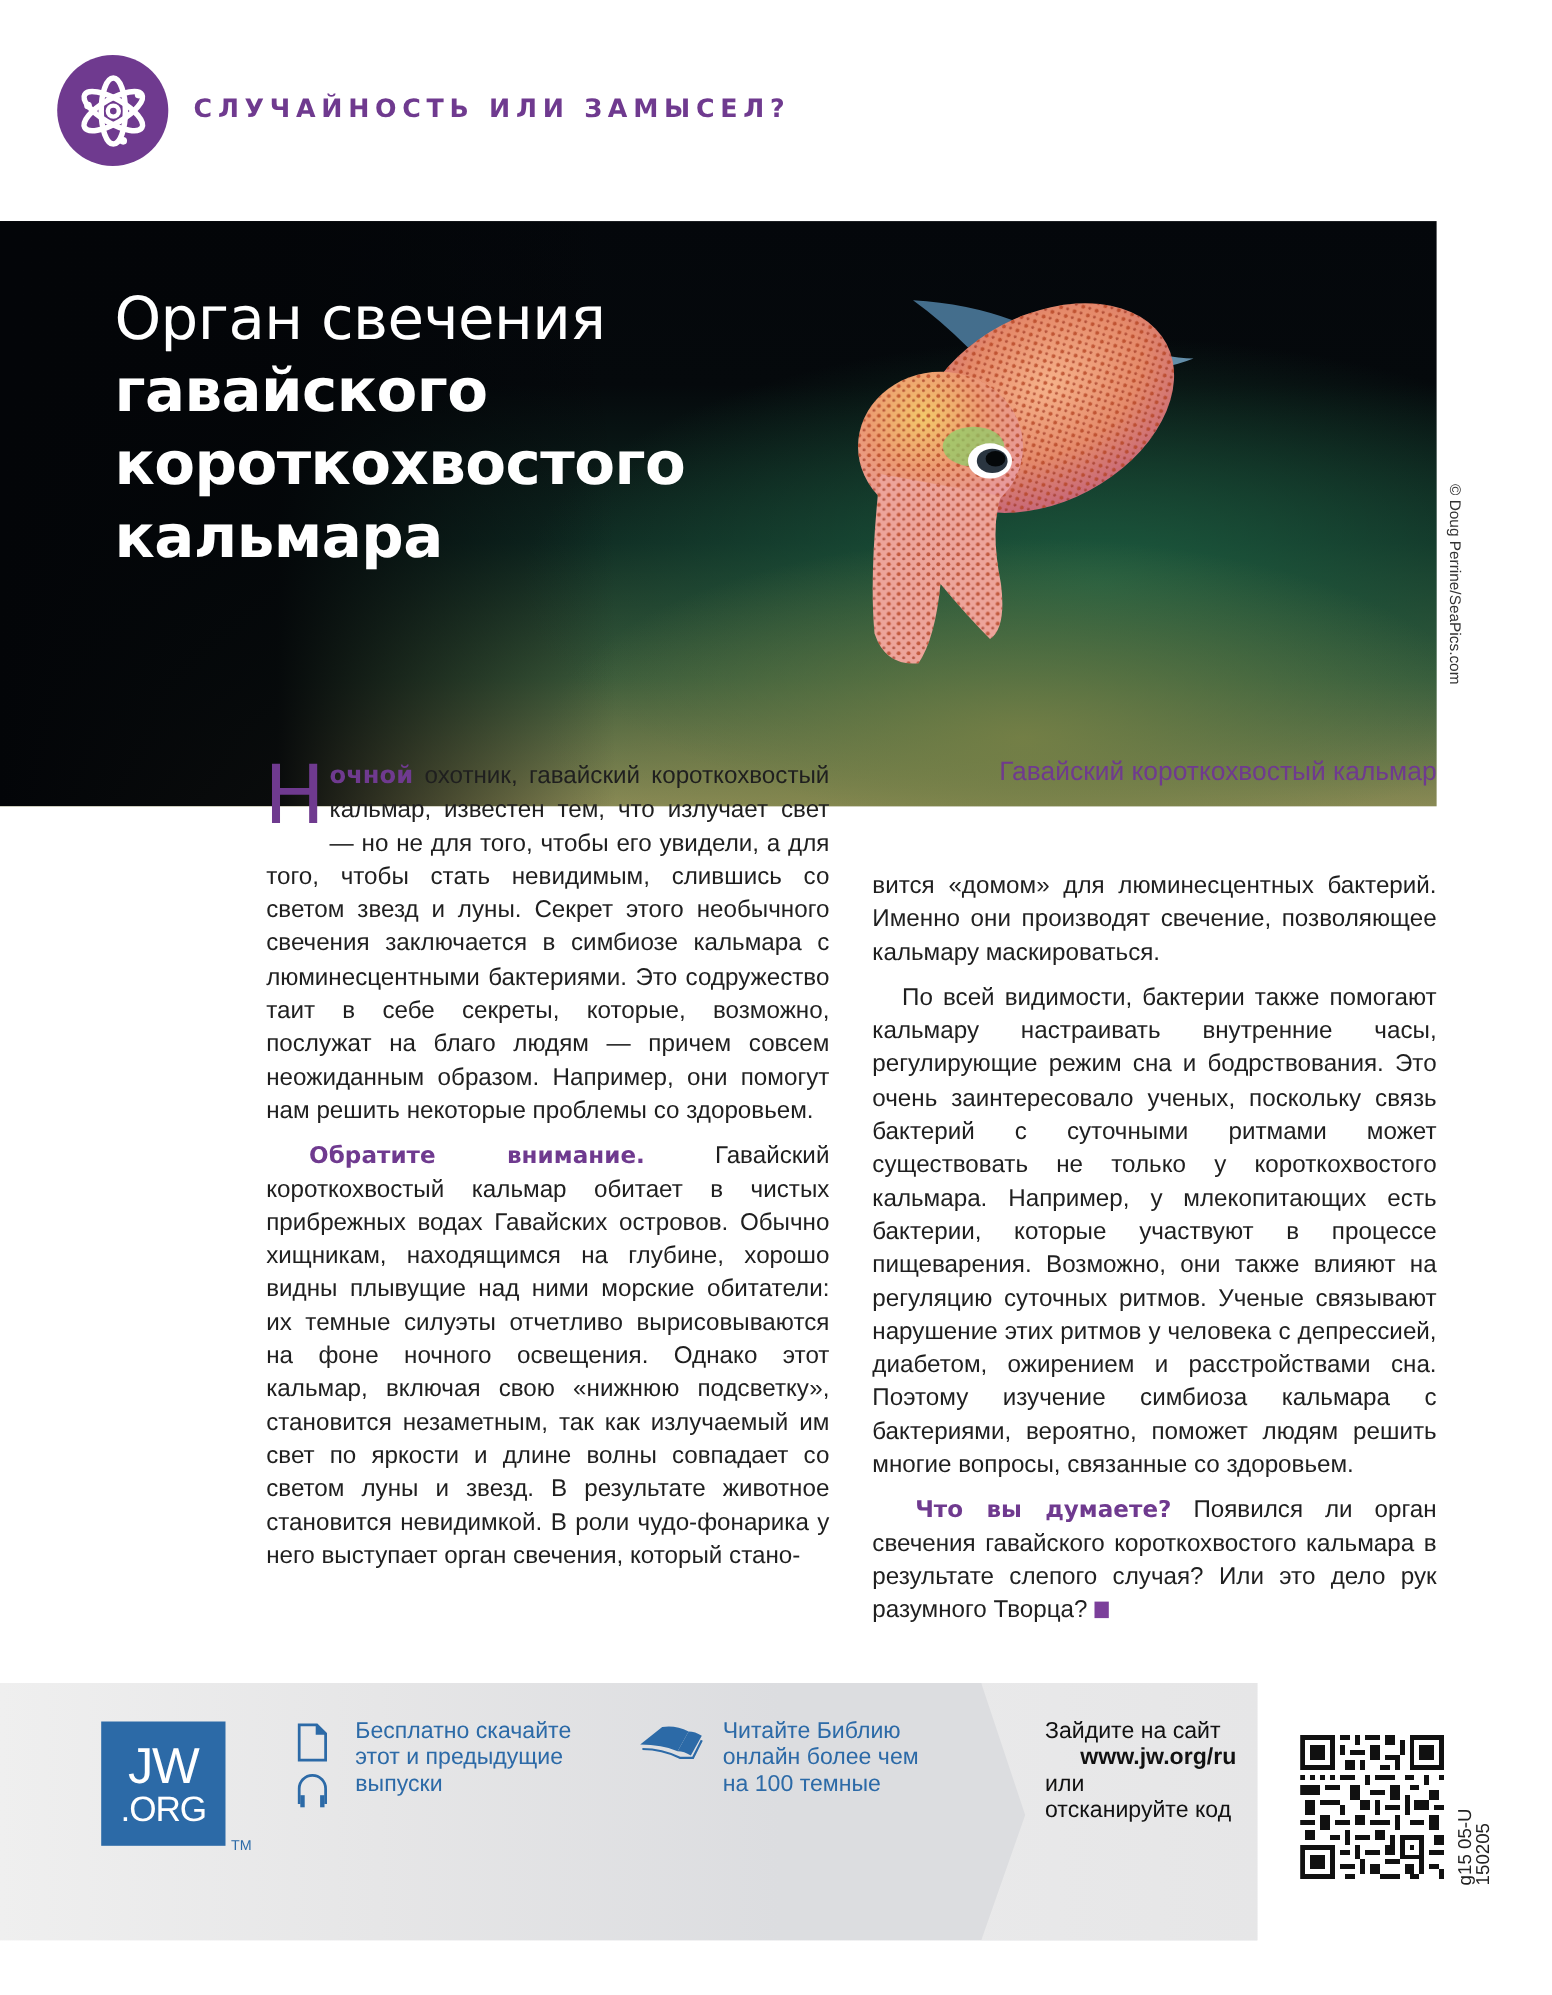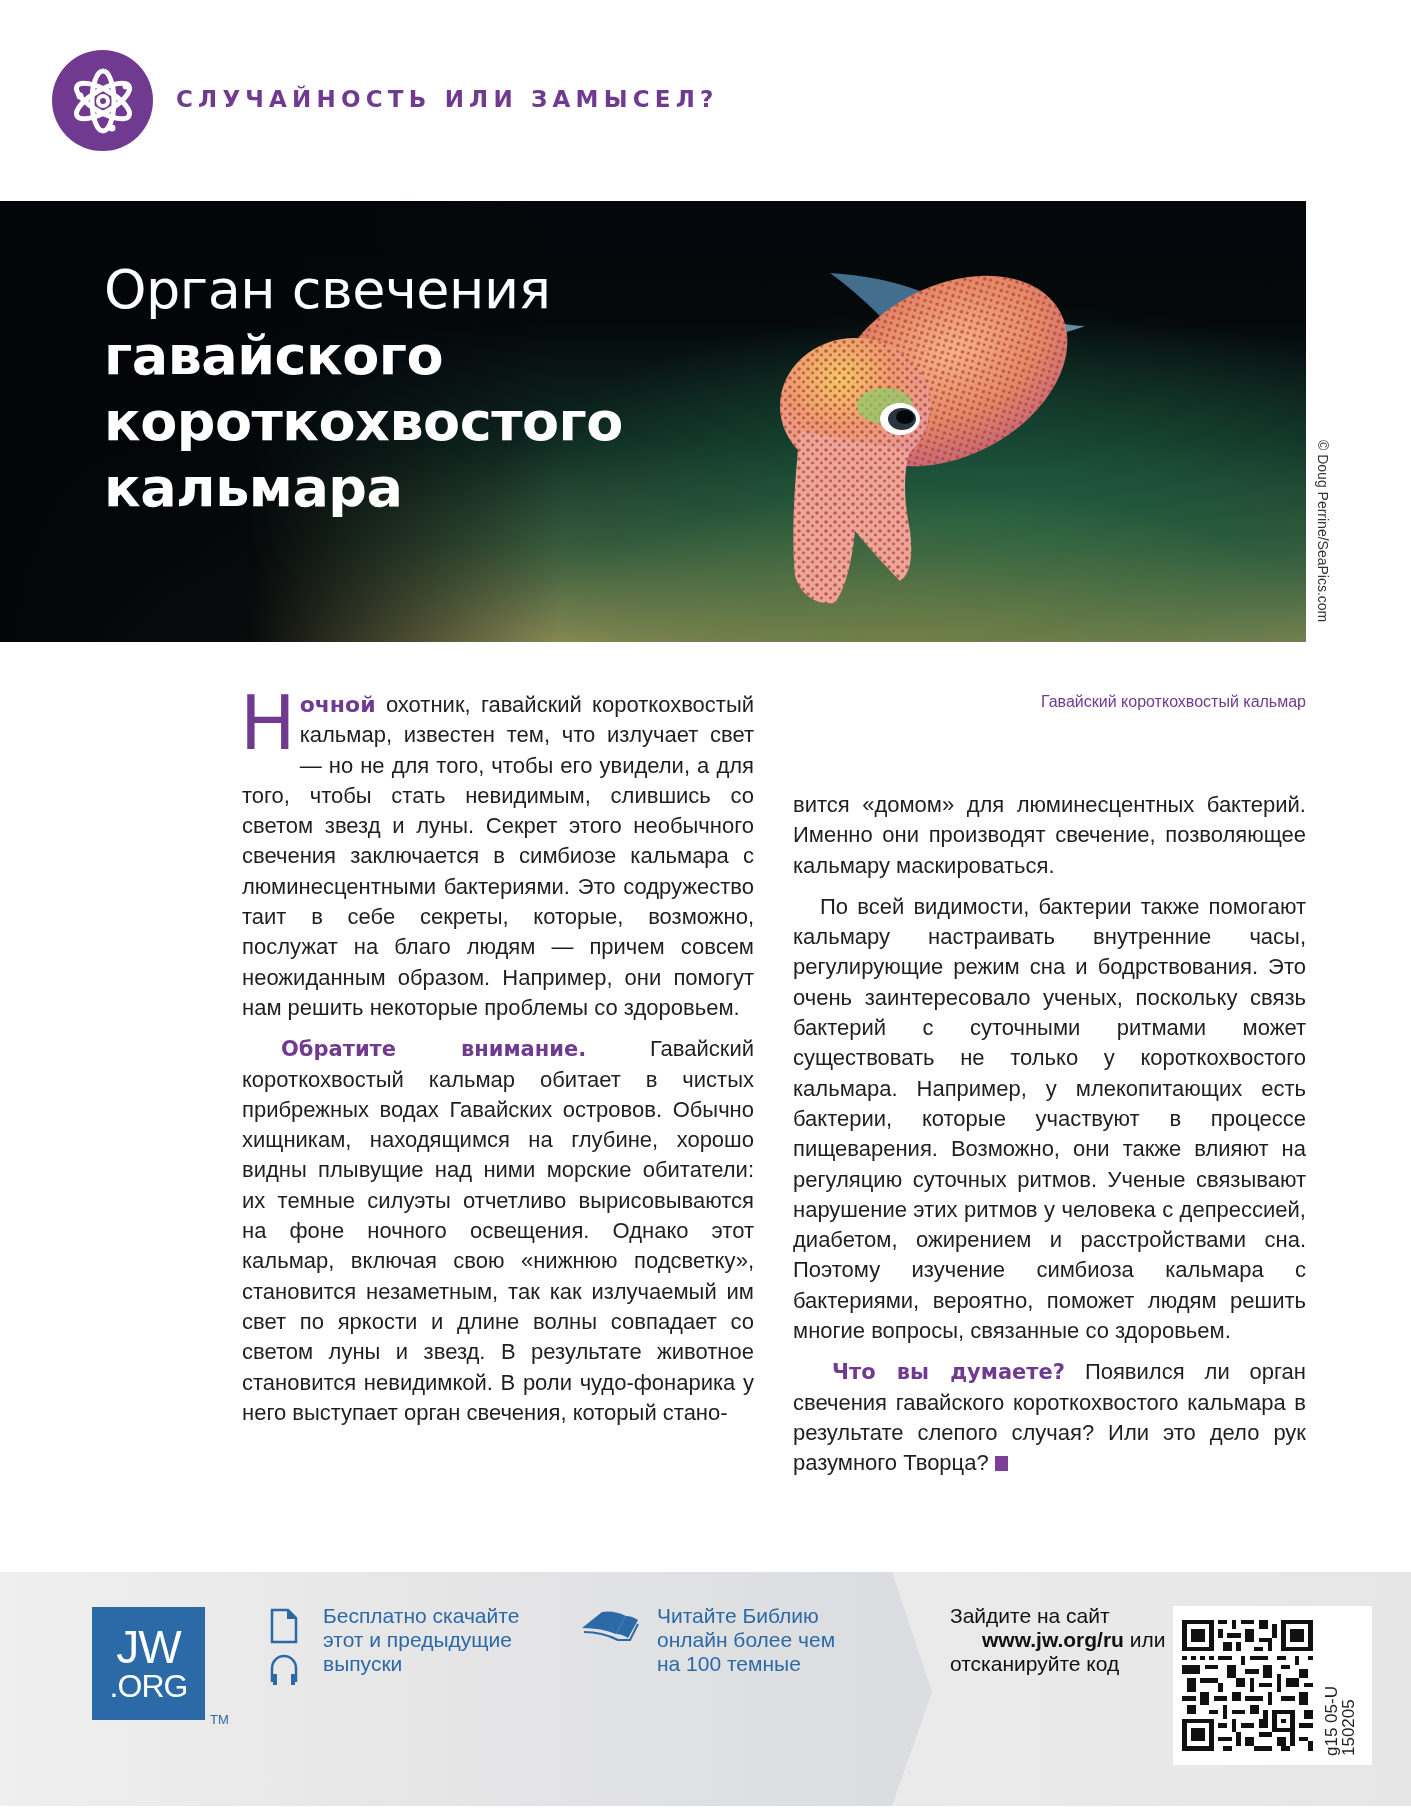--- a/index.html
+++ b/index.html
@@ -4,21 +4,21 @@
 <style>
   * { box-sizing: border-box; margin: 0; padding: 0; }
   html, body { width: 1411px; height: 1814px; background: #ffffff; overflow: hidden; }
   body { position: relative; font-family: "Liberation Sans", sans-serif; color: #1d1d1f; }
 
   
   .series-badge { position: absolute; left: 52px; top: 50px; width: 101px; height: 101px; border-radius: 50%; background: #6f3a8f; display: flex; align-items: center; justify-content: center; }
   .series-title { position: absolute; left: 176px; top: 86px; font-family: "DejaVu Sans", sans-serif; font-weight: bold; font-size: 23px; letter-spacing: 5.2px; color: #6f3a8f; }
 
   
-  .hero { position: absolute; left: 0; top: 201px; width: 1306px; height: 441px; overflow: hidden;
+  .hero { position: absolute; left: 0; top: 201px; width: 1306px; height: 532px; overflow: hidden;
     background:
       radial-gradient(ellipse 620px 260px at 930px 470px, rgba(122,130,70,0.85), rgba(60,90,55,0) 70%),
       radial-gradient(ellipse 700px 300px at 1000px 330px, rgba(30,95,65,0.9), rgba(20,60,45,0) 75%),
       linear-gradient(180deg, #04070b 0%, #05090c 28%, #0f2a22 55%, #3b5a3a 78%, #8a8a55 100%);
   }
   .hero::before { content: ""; position: absolute; left: 0; top: 0; width: 560px; height: 100%;
     background: linear-gradient(90deg, rgba(3,5,8,1) 0%, rgba(3,5,8,0.95) 45%, rgba(3,5,8,0) 100%); }
   .hero-title { position: absolute; left: 104px; top: 56px; color: #ffffff; font-family: "DejaVu Sans", sans-serif; font-size: 54px; line-height: 66px; letter-spacing: -0.5px; }
   .hero-title .light { font-weight: normal; display: block; }
   .hero-title .bold { font-weight: bold; display: block; }
@@ -29,24 +29,24 @@
   .col { position: absolute; font-family: "Liberation Sans", sans-serif; font-size: 22px; line-height: 30.3px; color: #1f1f1f; }
   .col-left { left: 242px; top: 690px; width: 512px; }
   .col-right { left: 793px; top: 790px; width: 513px; }
   .col p { text-align: justify; text-align-last: left; }
   .col p + p { margin-top: 11px; }
   .indent { text-indent: 27px; }
   .dropcap { float: left; font-family: "DejaVu Sans", sans-serif; font-size: 74px; line-height: 58px; height: 58px; color: #6f3a8f; margin: 4px 4px 0 -2px; }
   .lead { font-family: "DejaVu Sans", sans-serif; font-weight: bold; color: #6f3a8f; font-size: 22px; }
   .kicker { font-family: "DejaVu Sans", sans-serif; font-weight: bold; color: #6f3a8f; font-size: 21px; margin-left: 12px; }
   .end-mark { display: inline-block; width: 13px; height: 15px; background: #7b3f9a; vertical-align: -1px; margin-left: 6px; }
-  .caption { position: absolute; left: 840px; top: 688px; width: 466px; text-align: right; color: #6f3a8f; font-size: 16px; line-height: 28px; }
-
-  
-  .footer { position: absolute; left: 0; top: 1572px; width: 1411px; height: 234px; background: linear-gradient(90deg, #efefef 0%, #e6e6e7 30%, #dcdde0 62%, #dcdde0 100%); }
+  .caption { position: absolute; left: 840px; top: 688px; width: 466px; text-align: right; color: #6f3a8f; font-size: 24px; line-height: 28px; }
+
+  
+  .footer { position: absolute; left: 0; top: 1530px; width: 1143px; height: 234px; background: linear-gradient(90deg, #efefef 0%, #e6e6e7 30%, #dcdde0 62%, #dcdde0 100%); }
   .footer-right { position: absolute; left: 0; top: 0; width: 100%; height: 100%;
     background: linear-gradient(90deg, #f1f1f1 0%, #ebebec 60%, #e6e6e7 100%);
     clip-path: polygon(892px 0, 1411px 0, 1411px 234px, 892px 234px, 932px 120px); }
   .jw-logo { position: absolute; left: 92px; top: 35px; width: 113px; height: 113px; background: #2c6aa7; color: #ffffff; font-family: "Liberation Sans", sans-serif; display: flex; flex-direction: column; align-items: center; justify-content: center; }
   .jw-logo .jw { font-size: 46px; line-height: 44px; letter-spacing: -1px; }
   .jw-logo .org { font-size: 32px; line-height: 34px; letter-spacing: -1px; }
   .tm { position: absolute; left: 210px; top: 140px; font-size: 13px; color: #2c6aa7; }
   .f-text { position: absolute; font-size: 21px; line-height: 24px; color: #2c6aa7; font-family: "Liberation Sans", sans-serif; }
   .f-download { left: 323px; top: 32px; }
   .f-bible { left: 657px; top: 32px; }

